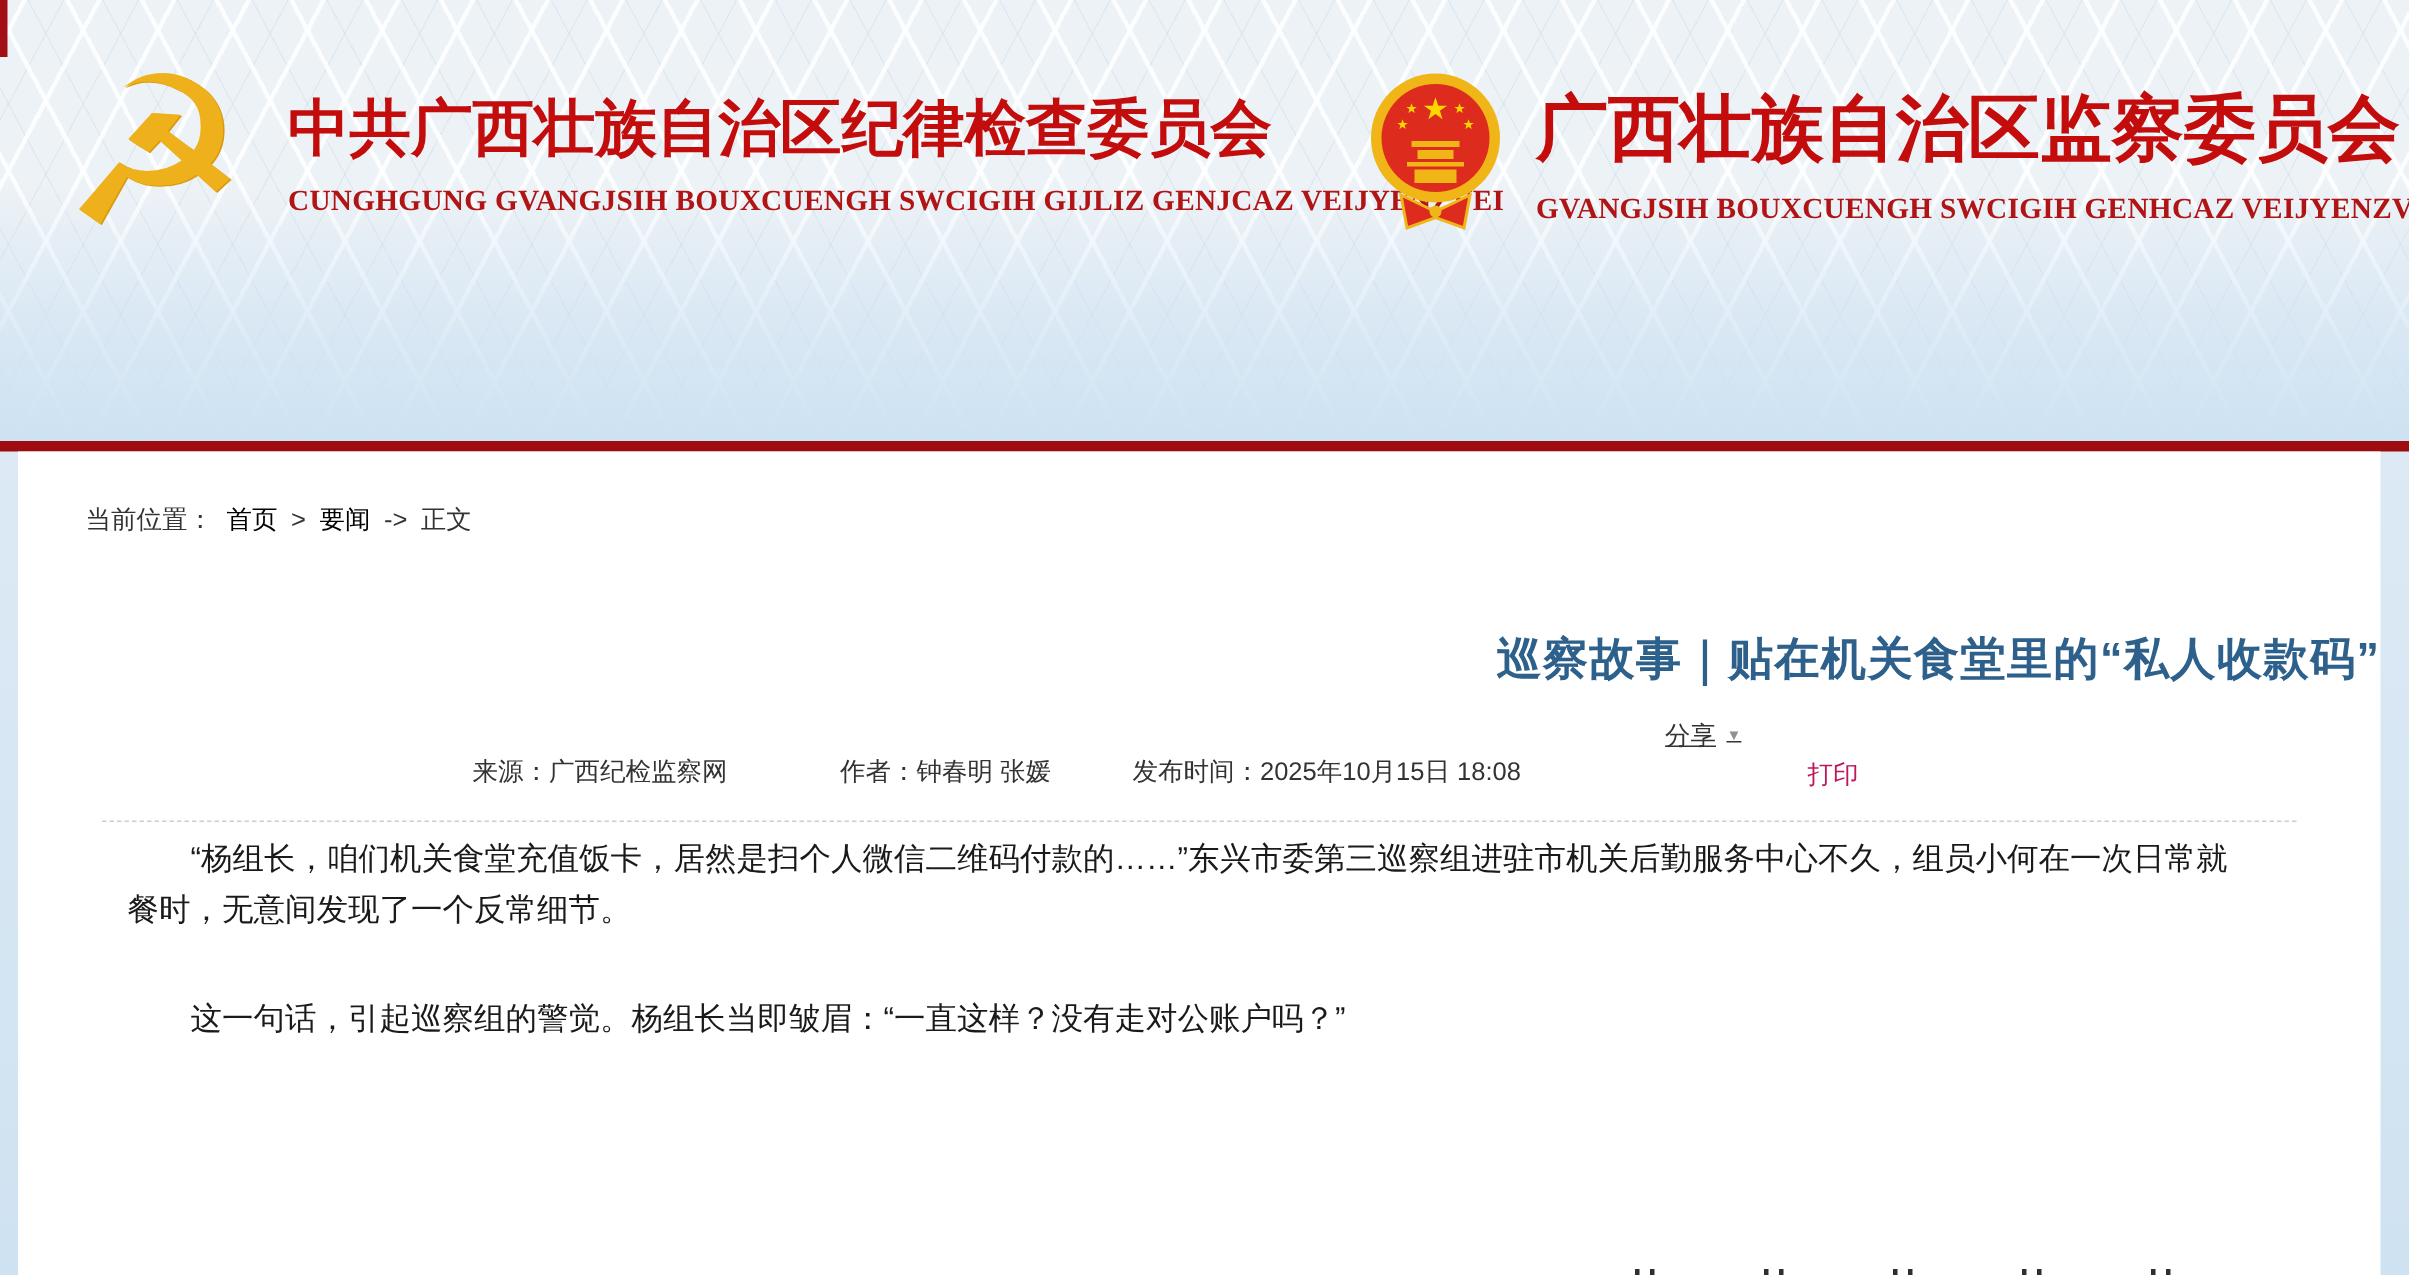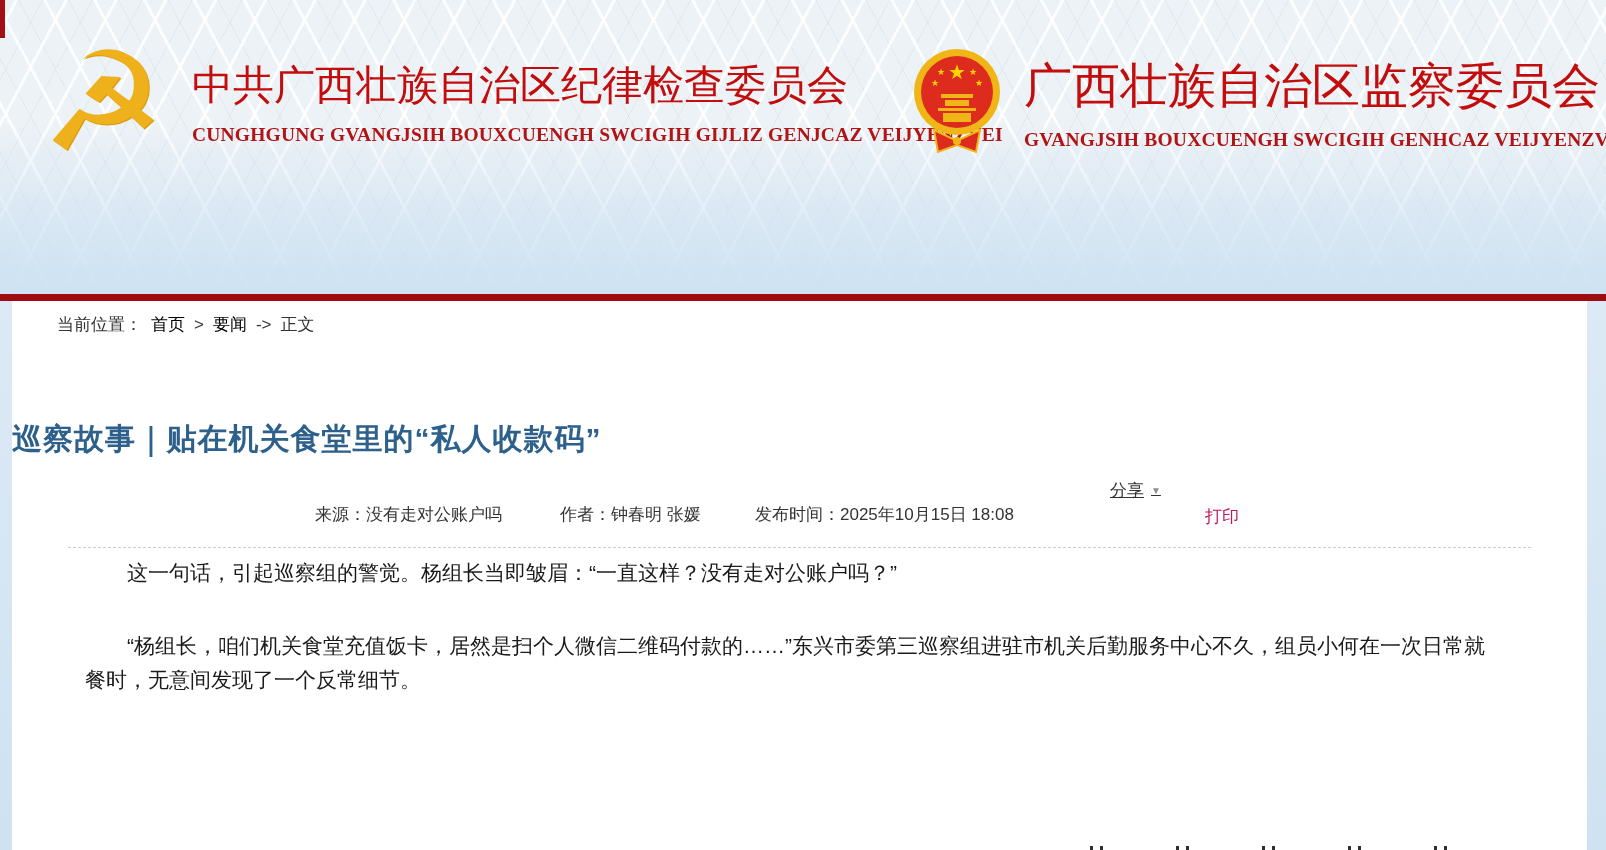--- a/index.html
+++ b/index.html
@@ -24,44 +24,44 @@
   .org{position:absolute;top:46px;display:flex;align-items:center;}
   .org-left{left:28px;}
   .org-right{left:912px;}
   .party-emblem{
     font-size:138px;line-height:112px;color:#eeb11c;width:150px;text-align:center;
     text-shadow:1px 1px 0 #d99a10;
   }
   .org-text{margin-left:14px;}
   .org-right .org-text{margin-left:22px;}
   .org-title{
-    font-family:"Liberation Serif",serif;font-weight:normal;color:#c30d0d;
+    font-family:"Liberation Serif",serif;font-weight:bold;color:#c30d0d;
     white-space:nowrap;letter-spacing:0px;
   }
   .org-left .org-title{font-size:41px;}
   .org-right .org-title{font-size:48px;}
   .org-sub{
     font-family:"Liberation Serif",serif;font-weight:bold;color:#b01414;
     font-size:19.5px;margin-top:11px;white-space:nowrap;letter-spacing:.2px;
   }
   .natl-emblem{width:90px;height:112px;display:block;}
   
   .red-bar{height:7px;background:#9e0c10;}
   
   .page{
     position:relative;margin:0 19px 0 12px;height:549px;background:#ffffff;
     color:#333;
   }
   .breadcrumb{
-    position:absolute;left:45px;top:12px;font-size:17px;color:#333;
+    position:absolute;left:45px;top:34px;font-size:17px;color:#333;
     display:flex;align-items:center;gap:9px;white-space:nowrap;
   }
   .breadcrumb a{color:#000000;text-decoration:none;cursor:pointer;}
   .article-title{
-    position:absolute;left:0;top:118px;width:100%;text-align:left;
+    position:absolute;left:0;top:118px;width:100%;text-align:right;
     font-size:30px;font-weight:bold;color:#2d608b;letter-spacing:1px;
   }
   .meta{
     position:absolute;left:0;top:202px;width:100%;height:30px;
     font-size:17px;color:#333;
   }
   .meta-item{position:absolute;white-space:nowrap;}
   .meta-source{left:303px;}
   .meta-author{left:548px;}
   .meta-time{left:743px;}
@@ -135,36 +135,36 @@
     <a>首页</a>
     <span>&gt;</span>
     <a>要闻</a>
     <span>-&gt;</span>
     <span>正文</span>
   </div>
 
   <div class="article-title">巡察故事｜贴在机关食堂里的“私人收款码”</div>
 
   <div class="meta">
-    <span class="meta-item meta-source"><span>来源：</span><span>没有走对公账户吗</span></span>
+    <span class="meta-item meta-source"><span>来源：</span><span>广西纪检监察网</span></span>
     <span class="meta-item meta-author"><span>作者：</span><span>钟春明 张媛</span></span>
     <span class="meta-item meta-time"><span>发布时间：</span><span>2025年10月15日 18:08</span></span>
   </div>
 
   <div class="share-btn">
     <span>分享</span>
     <span class="caret">▼</span>
   </div>
   <div class="print-btn">打印</div>
 
   <div class="divider"></div>
 
   <div class="article-body">
+    <p>“杨组长，咱们机关食堂充值饭卡，居然是扫个人微信二维码付款的……”东兴市委第三巡察组进驻市机关后勤服务中心不久，组员小何在一次日常就餐时，无意间发现了一个反常细节。</p>
     <p>这一句话，引起巡察组的警觉。杨组长当即皱眉：“一直这样？没有走对公账户吗？”</p>
-    <p>“杨组长，咱们机关食堂充值饭卡，居然是扫个人微信二维码付款的……”东兴市委第三巡察组进驻市机关后勤服务中心不久，组员小何在一次日常就餐时，无意间发现了一个反常细节。</p>
   </div>
 
   <div class="clip-line">
     <span></span>
       <span></span>
       <span></span>
       <span></span>
       <span></span>
   </div>
 </div>

